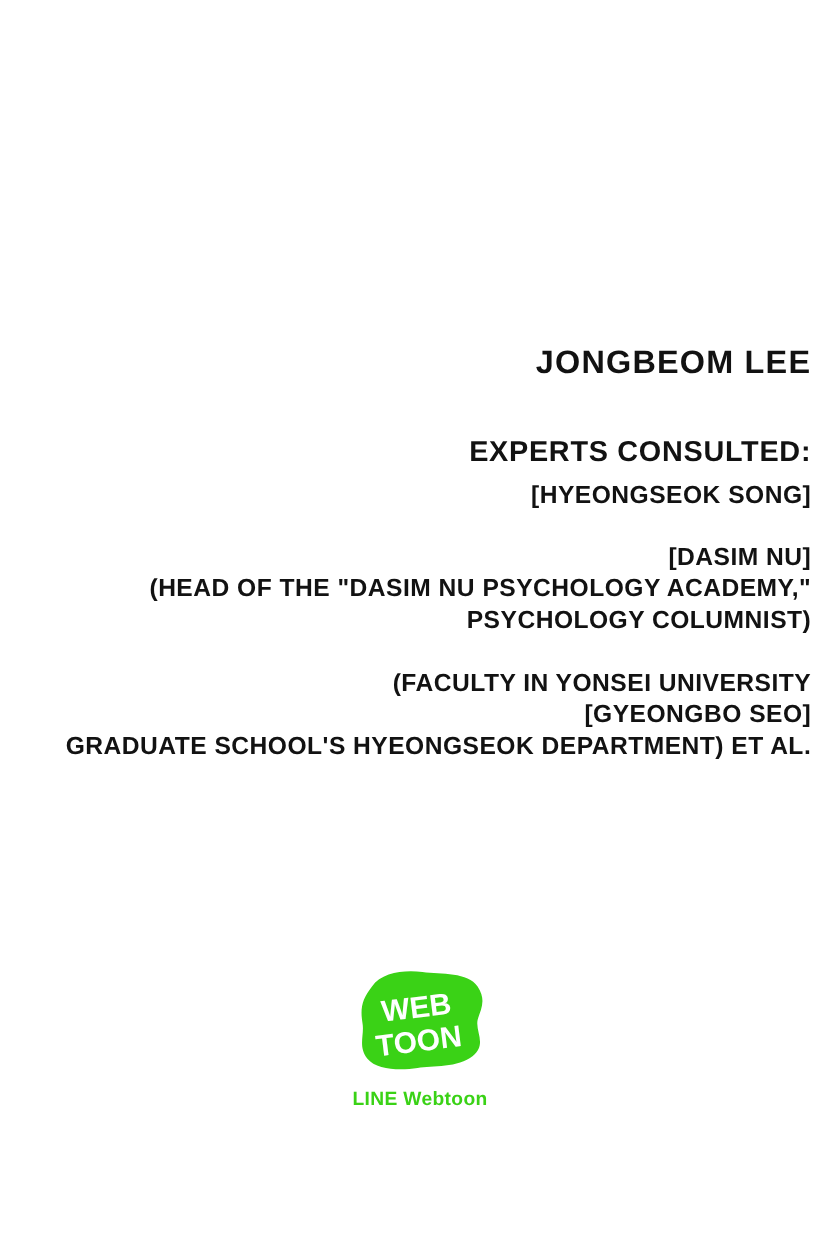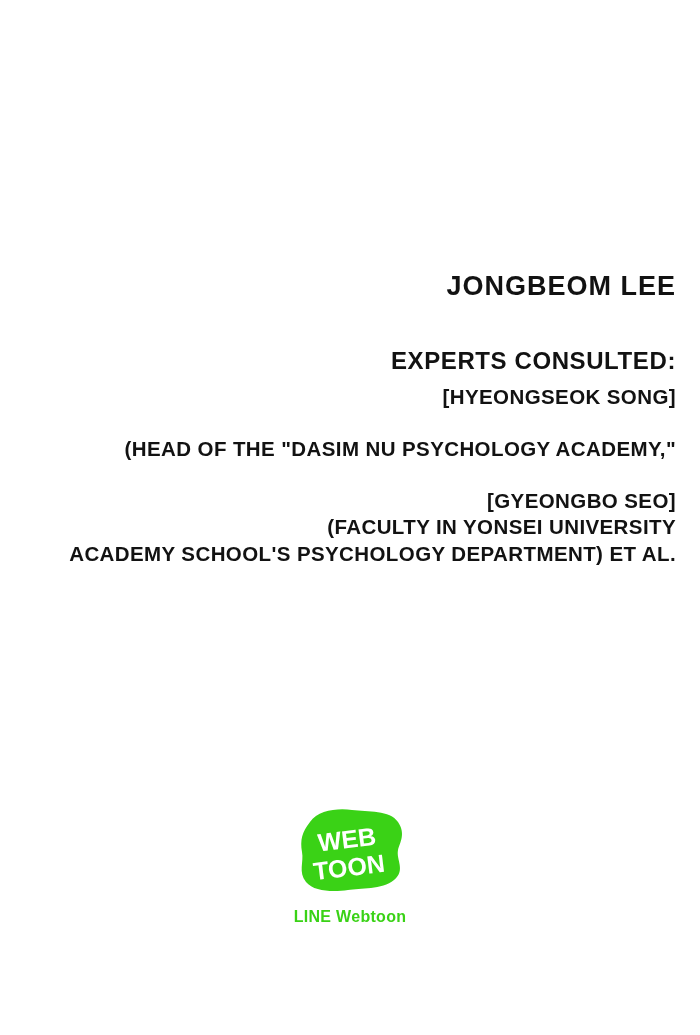--- a/index.html
+++ b/index.html
@@ -30,21 +30,21 @@
     top: 272px;
     text-align: right;
     color: #121212;
     font-weight: bold;
     letter-spacing: 0.4px;
   }
 
   .author-name {
     font-size: 27px;
     line-height: 1.1;
-    margin: 0 0 44px 0;
+    margin: 16px 0 44px 0;
     letter-spacing: 1px;
   }
 
   .experts-heading {
     font-size: 24px;
     line-height: 1.25;
     margin: 0 0 8px 0;
     letter-spacing: 0.6px;
   }
 
@@ -99,27 +99,29 @@
 
     <div class="author-name">JONGBEOM LEE</div>
 
     <div class="experts-heading">EXPERTS CONSULTED:</div>
 
     <div class="expert-group">
       <div class="expert-line">[HYEONGSEOK SONG]</div>
     </div>
 
     <div class="expert-group">
+      <div class="expert-line">[DASIM NU]</div>
       <div class="expert-line">(HEAD OF THE "DASIM NU PSYCHOLOGY ACADEMY,"</div>
+      <div class="expert-line">PSYCHOLOGY COLUMNIST)</div>
     </div>
 
     <div class="expert-group">
+      <div class="expert-line">(FACULTY IN YONSEI UNIVERSITY</div>
       <div class="expert-line">[GYEONGBO SEO]</div>
-      <div class="expert-line">(FACULTY IN YONSEI UNIVERSITY</div>
-      <div class="expert-line">ACADEMY SCHOOL'S PSYCHOLOGY DEPARTMENT) ET AL.</div>
+      <div class="expert-line">GRADUATE SCHOOL'S HYEONGSEOK DEPARTMENT) ET AL.</div>
     </div>
 
   </div>
 
   <div class="logo-area">
 
     <div class="logo-mark">
       <svg width="112" height="86" viewBox="0 0 112 86" xmlns="http://www.w3.org/2000/svg">
         <path d="M16 14 C24 2 44 0 58 2 C74 4 96 2 104 14 C112 26 106 34 104 42 C102 52 112 62 100 72 C88 82 66 80 54 82 C40 84 20 84 12 74 C4 64 10 54 8 44 C6 32 8 24 16 14 Z" fill="#3ad216"></path>
         <text x="54" y="40" font-family="'Liberation Sans', sans-serif" font-size="25" font-weight="bold" fill="#ffffff" text-anchor="middle" transform="rotate(-7 54 40)">WEB</text>

